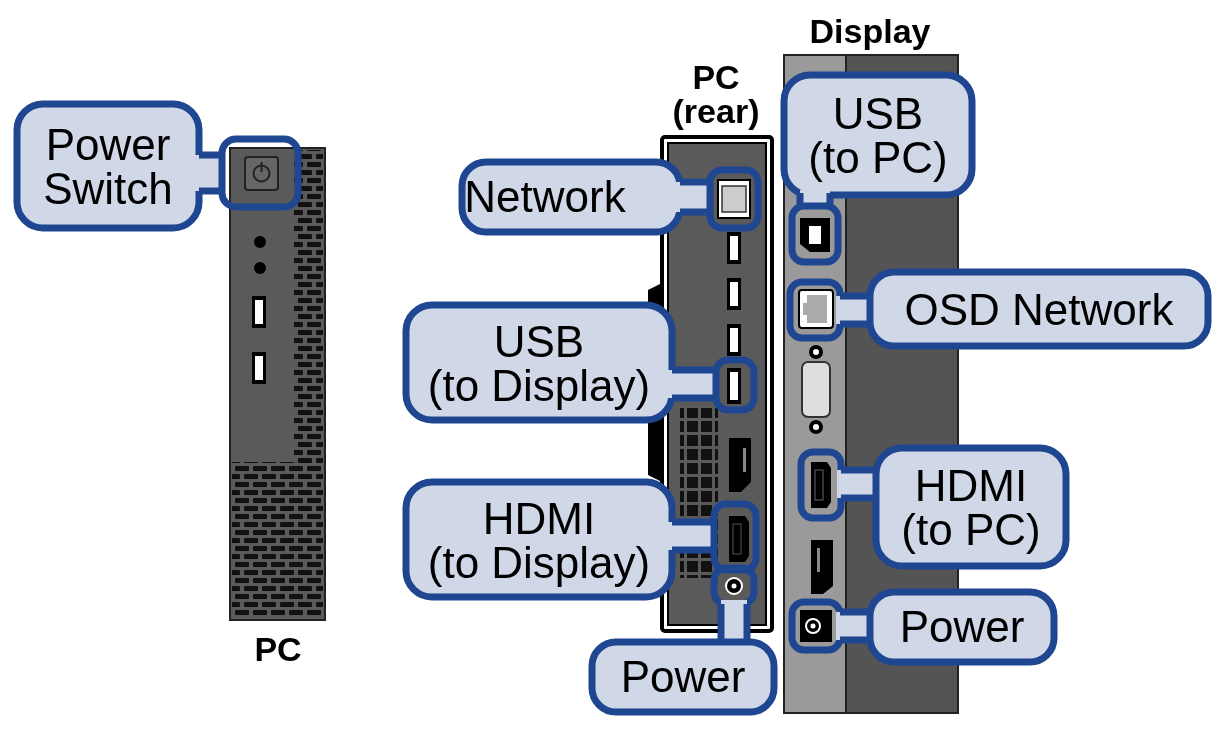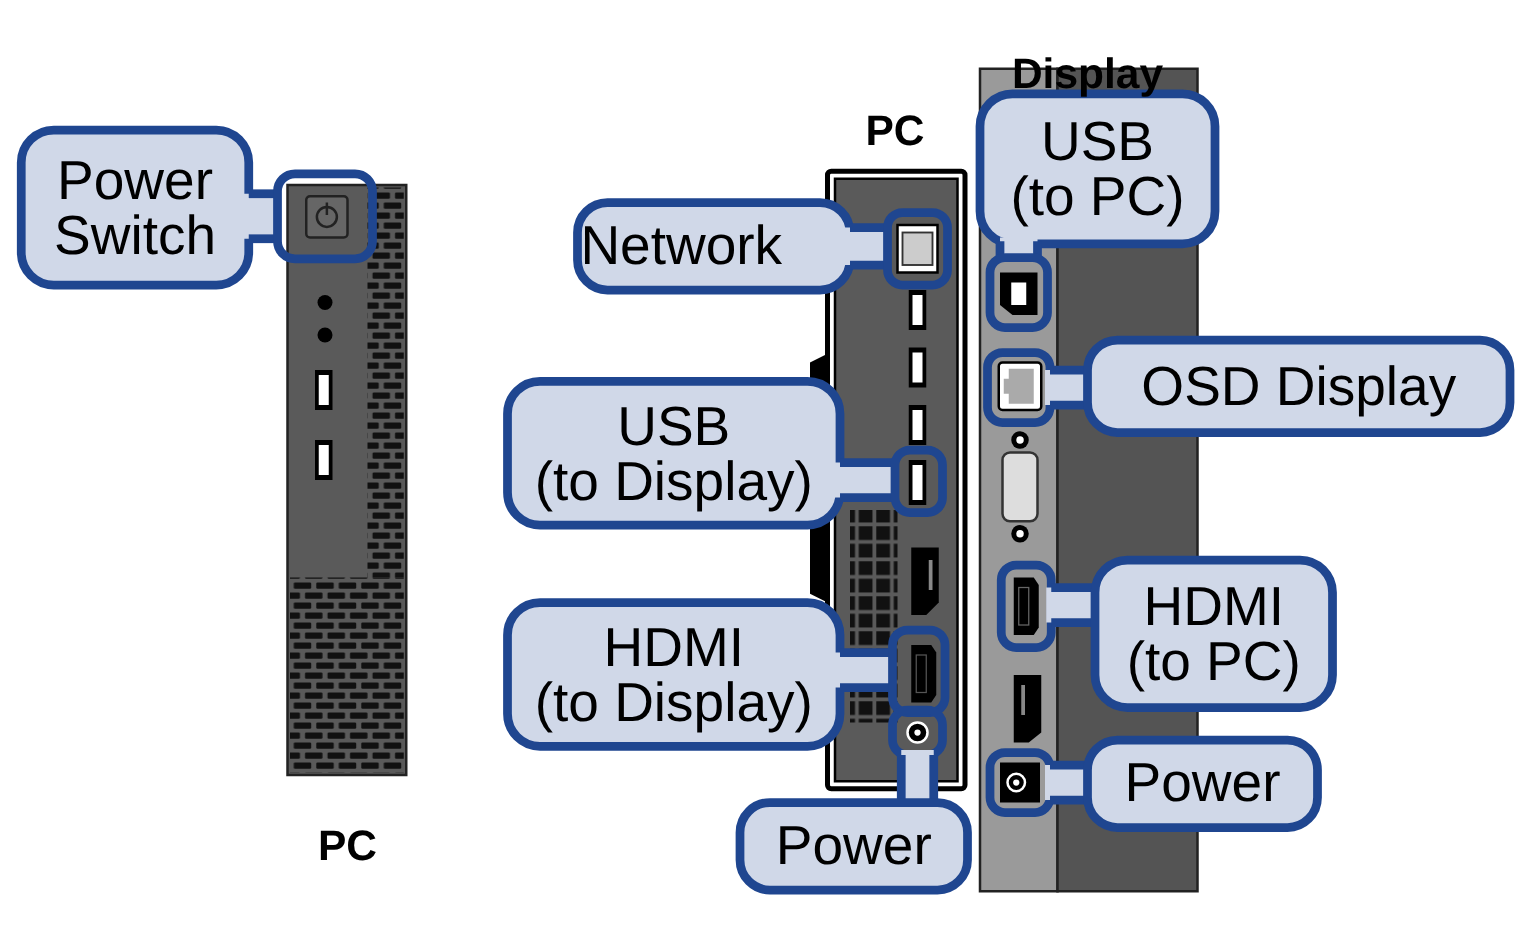--- a/index.html
+++ b/index.html
@@ -1,19 +1,19 @@
 <!DOCTYPE html>
 <html><head>
 <meta charset="utf-8">
 <style>
   html,body{margin:0;padding:0;background:#fff;}
   body{width:1230px;height:740px;position:relative;overflow:hidden;font-family:"Liberation Sans",sans-serif;}
   svg{position:absolute;left:0;top:0;}
   .lbl{position:absolute;color:#000;font-size:44px;line-height:44px;text-align:center;white-space:nowrap;}
-  .title{position:absolute;font-weight:bold;font-size:34px;line-height:34px;text-align:center;white-space:nowrap;color:#000;margin-top:28px;}
+  .title{position:absolute;font-weight:bold;font-size:34px;line-height:34px;text-align:center;white-space:nowrap;color:#000;}
 </style>
 </head>
 <body>
 
 <svg width="1230" height="740" viewBox="0 0 1230 740">
   <defs>
     <pattern id="vent" width="18" height="16" patternUnits="userSpaceOnUse">
       <rect width="18" height="16" fill="#5a5a5a"></rect>
       <rect x="1" y="2" width="14" height="5" rx="1" fill="#111"></rect>
       <rect x="-8" y="10" width="14" height="5" rx="1" fill="#111"></rect>
@@ -193,20 +193,21 @@
       <rect x="870" y="592" width="184" height="70" rx="24"></rect>
     </g>
   </g>
 </svg>
 
 <div class="title" style="left:214px;top:632px;width:128px;">
   <div>PC</div>
 </div>
 <div class="title" style="left:656px;top:60px;width:120px;">
   <div>PC</div>
+  <div>(rear)</div>
 </div>
 <div class="title" style="left:780px;top:14px;width:180px;">Display</div>
 
 <div class="lbl" style="left:17px;top:123px;width:182px;">
   <div>Power</div>
   <div>Switch</div>
 </div>
 <div class="lbl" style="left:436px;top:175px;width:218px;">Network</div>
 <div class="lbl" style="left:406px;top:320px;width:266px;">
   <div>USB</div>
@@ -214,18 +215,18 @@
 </div>
 <div class="lbl" style="left:406px;top:497px;width:266px;">
   <div>HDMI</div>
   <div>(to Display)</div>
 </div>
 <div class="lbl" style="left:592px;top:655px;width:182px;">Power</div>
 <div class="lbl" style="left:784px;top:92px;width:188px;">
   <div>USB</div>
   <div>(to PC)</div>
 </div>
-<div class="lbl" style="left:870px;top:288px;width:338px;">OSD Display</div>
+<div class="lbl" style="left:870px;top:288px;width:338px;">OSD Network</div>
 <div class="lbl" style="left:876px;top:464px;width:190px;">
   <div>HDMI</div>
   <div>(to PC)</div>
 </div>
 <div class="lbl" style="left:870px;top:605px;width:184px;">Power</div>
 
 </body></html>

